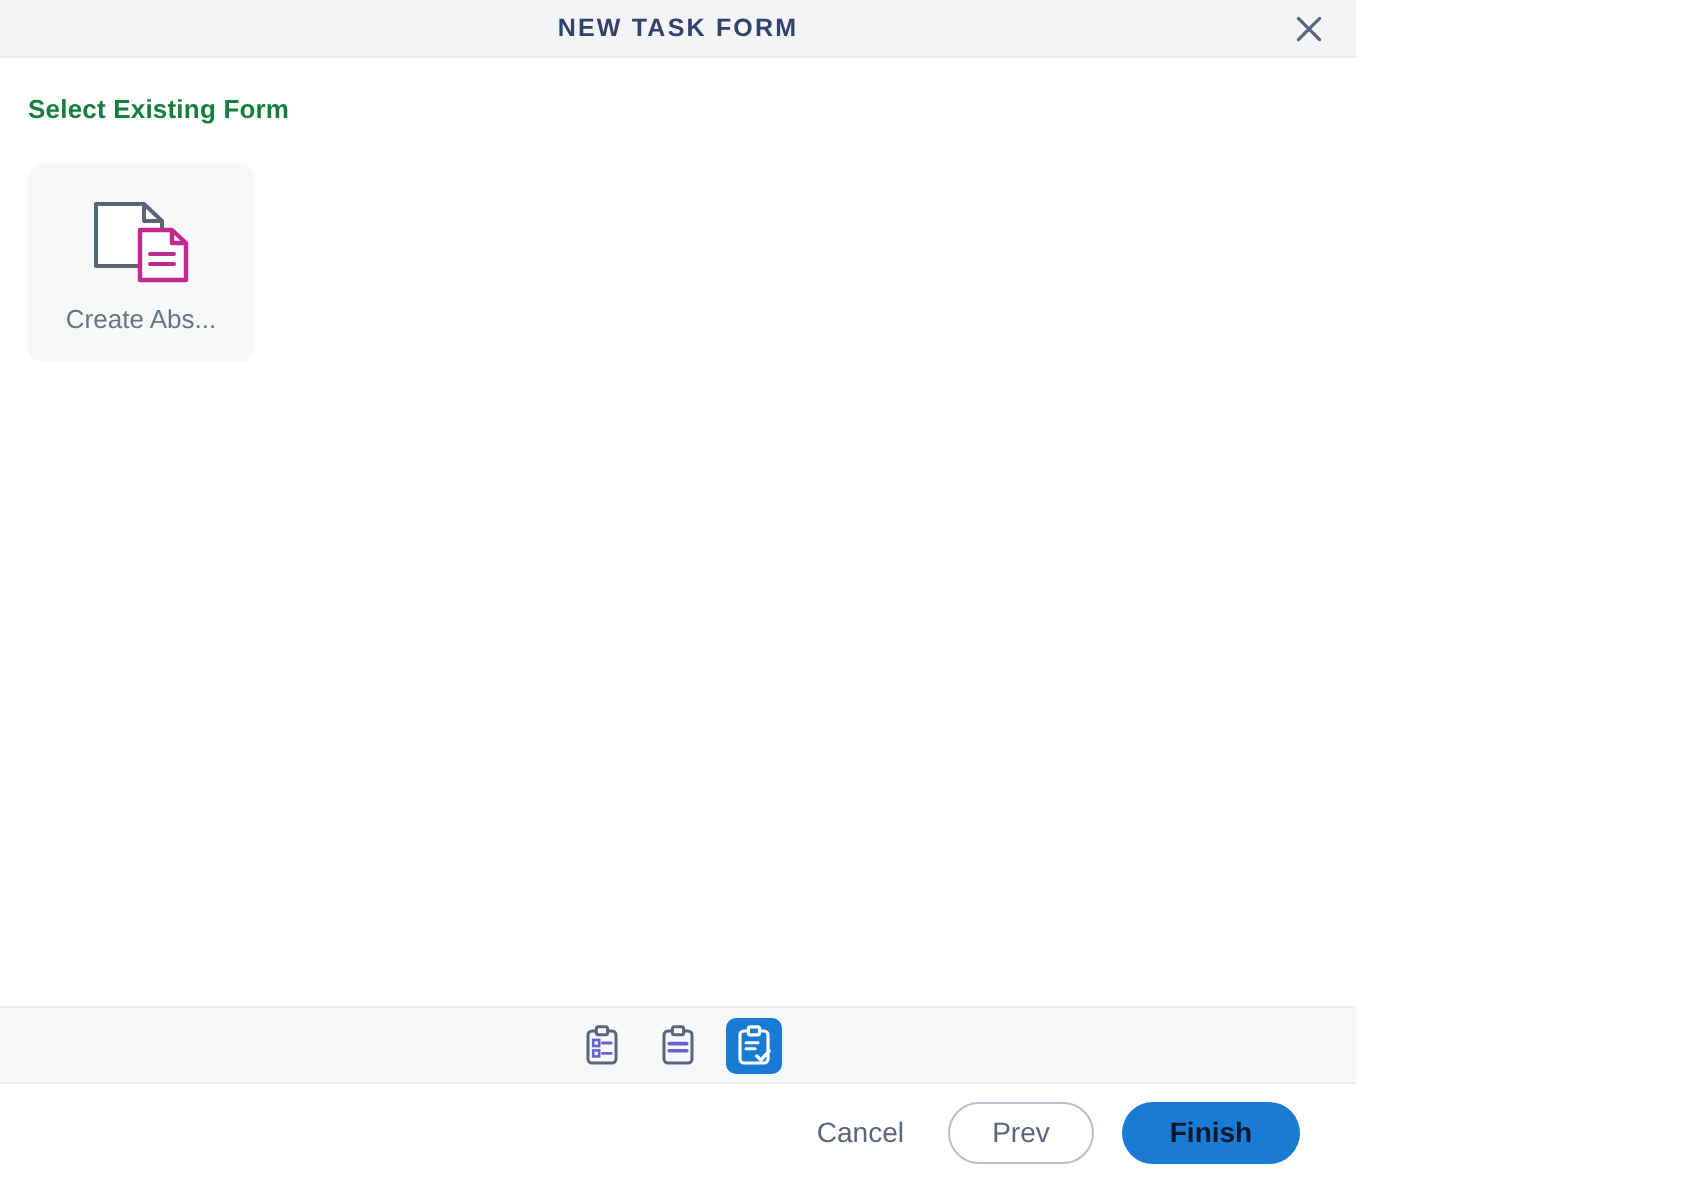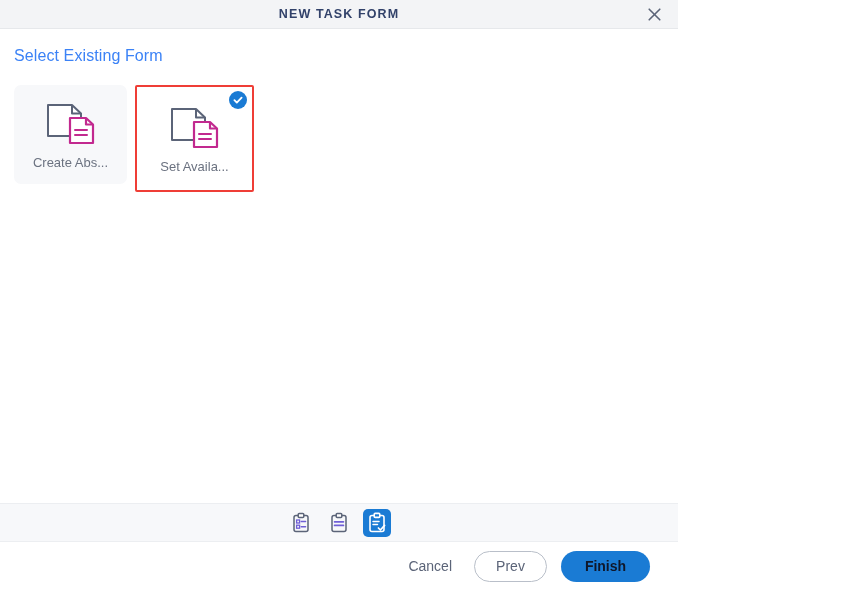--- a/index.html
+++ b/index.html
@@ -59,23 +59,23 @@
   
   .body {
     flex: 1 1 auto;
     position: relative;
     padding: 0 14px;
     overflow: hidden;
   }
   .section-heading {
     margin: 0;
     padding-top: 18px;
-    font-size: 16px;
-    font-weight: 400;
-    color: #3b82f6;
+    font-size: 13px;
+    font-weight: 700;
+    color: #15803d;
     letter-spacing: 0.1px;
   }
 
   .card-grid {
     margin-top: 20px;
     display: flex;
     gap: 8px;
     align-items: flex-start;
   }
 
@@ -236,37 +236,20 @@
             <path d="M27 3 V11.5 H36" fill="none" stroke="#5b6478" stroke-width="2" stroke-linejoin="round"></path>
 
             <path d="M25 16 H41 L48 22.5 V41 H25 Z" fill="#ffffff" stroke="#c2298f" stroke-width="2.2" stroke-linejoin="round"></path>
             <path d="M41 16 V22.5 H48" fill="none" stroke="#c2298f" stroke-width="2.2" stroke-linejoin="round"></path>
             <path d="M30 28 H42 M30 33 H42" stroke="#c2298f" stroke-width="2" stroke-linecap="round"></path>
           </svg>
         </span>
         <div class="card-label">Create Abs...</div>
       </div>
 
-      <div class="form-card selected">
-        <span class="selected-badge">
-          <svg width="12" height="12" viewBox="0 0 12 12" aria-hidden="true">
-            <path d="M2.4 6.2 L4.8 8.6 L9.6 3.6" fill="none" stroke="#ffffff" stroke-width="1.8" stroke-linecap="round" stroke-linejoin="round"></path>
-          </svg>
-        </span>
-        <span class="card-icon">
-          <svg width="52" height="46" viewBox="0 0 52 46" aria-hidden="true">
-            <path d="M3 3 H27 L36 11.5 V34 H3 Z" fill="#ffffff" stroke="#5b6478" stroke-width="2" stroke-linejoin="round"></path>
-            <path d="M27 3 V11.5 H36" fill="none" stroke="#5b6478" stroke-width="2" stroke-linejoin="round"></path>
-            <path d="M25 16 H41 L48 22.5 V41 H25 Z" fill="#ffffff" stroke="#c2298f" stroke-width="2.2" stroke-linejoin="round"></path>
-            <path d="M41 16 V22.5 H48" fill="none" stroke="#c2298f" stroke-width="2.2" stroke-linejoin="round"></path>
-            <path d="M30 28 H42 M30 33 H42" stroke="#c2298f" stroke-width="2" stroke-linecap="round"></path>
-          </svg>
-        </span>
-        <div class="card-label">Set Availa...</div>
-      </div>
 
     </div>
   </div>
 
   <div class="stepbar">
 
     <div class="step-icon">
       <span>
         <svg width="22" height="22" viewBox="0 0 22 22" aria-hidden="true">
           <rect x="4" y="3.5" width="14" height="16" rx="2" fill="none" stroke="#5b6478" stroke-width="1.5"></rect>

